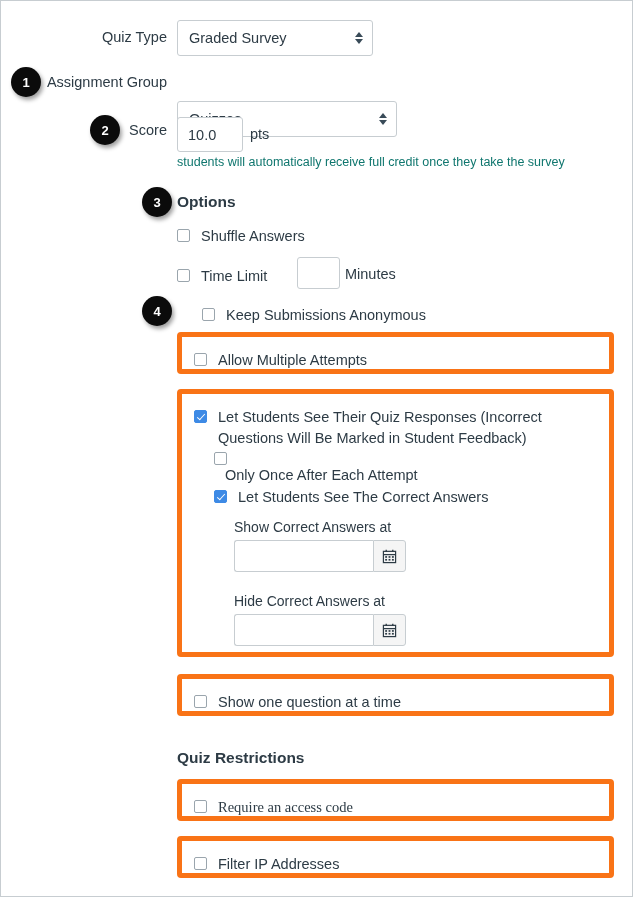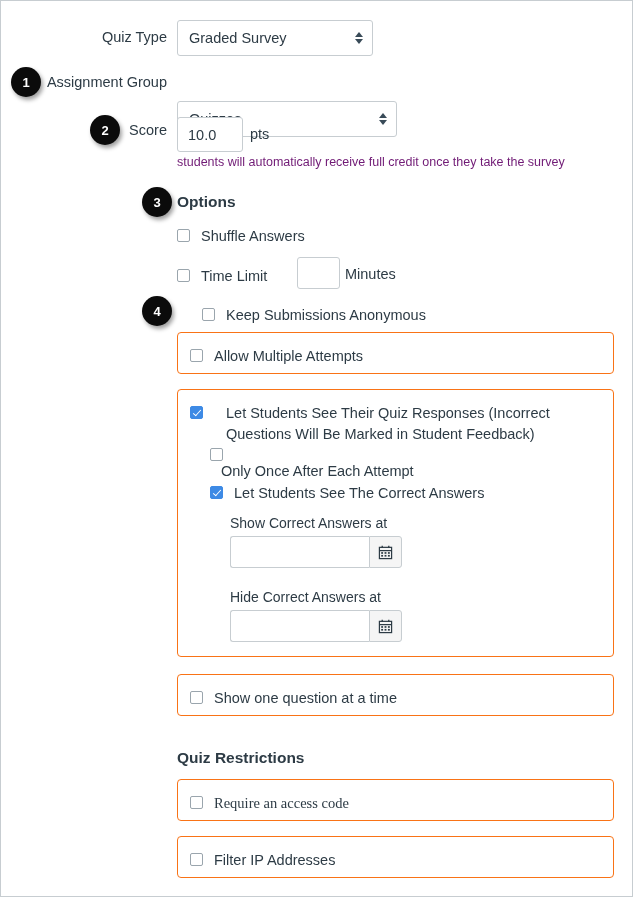--- a/index.html
+++ b/index.html
@@ -126,36 +126,36 @@
     height: 7px;
     border: solid #ffffff;
     border-width: 0 1.9px 1.9px 0;
     transform: rotate(42deg);
   }
 
   
   .panel {
     position: absolute;
     box-sizing: border-box;
-    border: 1px solid #f97316;
+    border: 5px solid #f97316;
     border-radius: 4px;
     background: #ffffff;
   }
 
   
   .heading {
     position: absolute;
     color: #2d3b45;
     font-size: 15.5px;
     font-weight: 700;
   }
 
   .hint {
     position: absolute;
-    color: #701a75;
+    color: #0f766e;
     font-size: 12.5px;
   }
 
   
   .datefield {
     position: absolute;
     display: flex;
     align-items: stretch;
   }
   .datefield .dinput {
@@ -254,21 +254,21 @@
 
   <div class="panel" style="left:176px; top:331px; width:437px; height:42px;">
     <div class="cbrow" style="left:12px; top:13px;">
       <span class="cb"></span>
       <span class="txt">Allow Multiple Attempts</span>
     </div>
   </div>
 
   <div class="panel" style="left:176px; top:388px; width:437px; height:268px;">
 
-    <div class="cbrow" style="left:12px; top:13px; width:410px;gap:12px;">
+    <div class="cbrow" style="left:12px; top:13px; width:410px;">
       <span class="cb checked"></span>
       <span class="txt">Let Students See Their Quiz Responses (Incorrect Questions Will Be Marked in Student Feedback)</span>
     </div>
 
     <div class="cbrow" style="left:32px; top:55px;flex-direction:column;">
       <span class="cb"></span>
       <span class="txt">Only Once After Each Attempt</span>
     </div>
 
     <div class="cbrow" style="left:32px; top:93px;">

